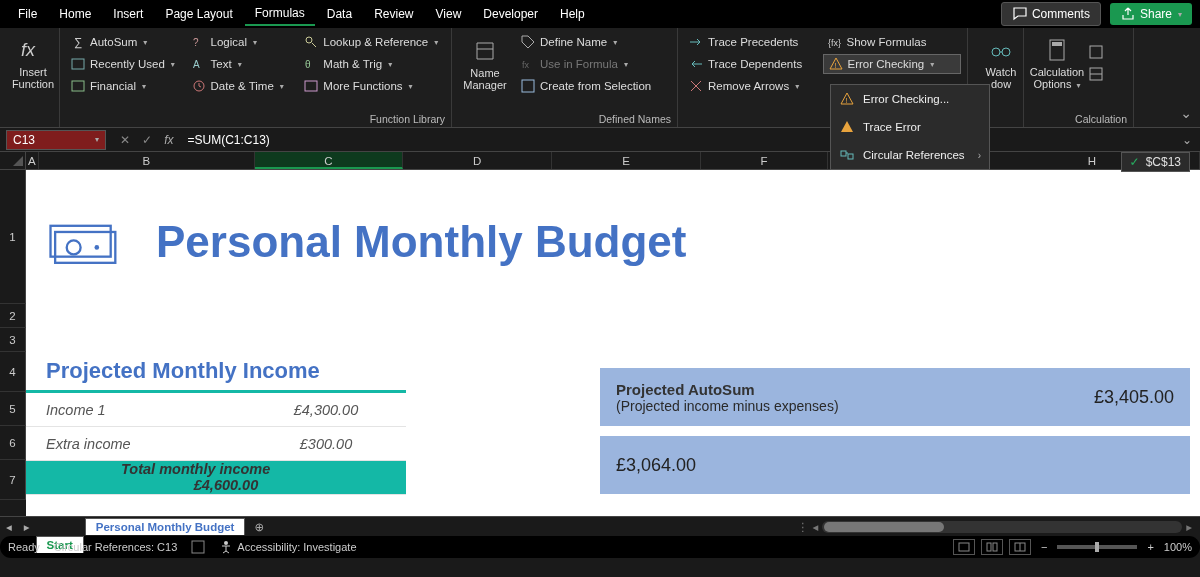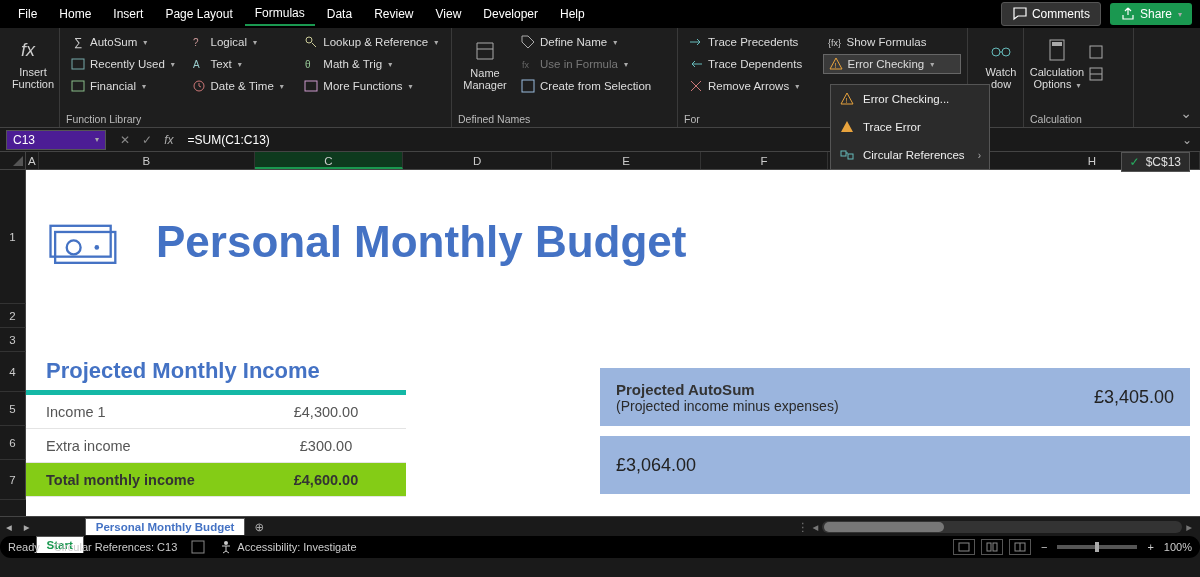--- a/index.html
+++ b/index.html
@@ -9,41 +9,41 @@
 .menubar { display: flex; align-items: center; height: 28px; background: #000; padding: 0 8px; gap: 2px; }
 .menu-item { padding: 4px 10px; color: #fff; cursor: pointer; font-size: 12px; }
 .menu-item.active { border-bottom: 2px solid #1a9850; }
 .menu-right { margin-left: auto; display: flex; gap: 9px; align-items: center; }
 .btn-comments { background: #333; border: 1px solid #555; color: #fff; padding: 3px 10px; border-radius: 3px; display: flex; align-items: center; gap: 4px; font-size: 12px; }
 .btn-share { background: #1a9850; color: #fff; padding: 3px 10px; border-radius: 3px; display: flex; align-items: center; gap: 4px; font-size: 12px; }
 
 
 .ribbon { background: #1e1e1e; height: 100px; display: flex; border-bottom: 1px solid #444; position: relative; }
 .ribbon-group { border-right: 1px solid #3a3a3a; padding: 4px 6px 2px 6px; display: flex; flex-direction: column; justify-content: space-between; }
-.ribbon-group-label { text-align: left; font-size: 10.5px; color: #bbb; padding-top: 2px; }
+.ribbon-group-label { text-align: right; font-size: 10.5px; color: #bbb; padding-top: 2px; }
 .ribbon-big-btn { display: flex; flex-direction: column; align-items: center; justify-content: center; width: 54px; padding: 4px 2px; gap: 2px; cursor: pointer; }
 .ribbon-big-btn .icon-box { width: 28px; height: 28px; display: flex; align-items: center; justify-content: center; }
 .ribbon-big-btn .lbl { font-size: 11px; color: #ddd; text-align: center; line-height: 1.1; }
 .ribbon-col { display: flex; flex-direction: column; gap: 2px; }
 .ribbon-row { display: flex; gap: 4px; }
 .ribbon-small-btn { display: flex; align-items: center; gap: 4px; padding: 2px 4px; font-size: 11.5px; color: #ddd; cursor: pointer; white-space: nowrap; }
 .ribbon-small-btn.disabled { color: #777; }
 .icon16 { width: 16px; height: 16px; display: inline-flex; align-items: center; justify-content: center; flex-shrink: 0; }
 .caret { font-size: 8px; color: #aaa; margin-left: 2px; }
 .ribbon-collapse { position: absolute; right: 8px; bottom: 6px; color: #aaa; font-size: 14px; cursor: pointer; }
 
 
 .dropdown-menu { position: absolute; top: 84px; left: 830px; width: 160px; background: #2b2b2b; border: 1px solid #555; z-index: 100; }
 .dropdown-item { display: flex; align-items: center; gap: 8px; padding: 6px 8px; font-size: 11.5px; color: #eee; cursor: pointer; }
 .dd-caret-right { margin-left: auto; font-size: 10px; color: #aaa; }
 .error-btn-selected { background: #3a3a3a; border: 1px solid #666; padding: 1px 4px !important; }
 
 
 .formula-row { display: flex; align-items: center; height: 24px; background: #1a1a1a; border-bottom: 1px solid #444; }
-.name-box { width: 100px; background: #4c1d95; border: 1px solid #555; color: #fff; padding: 2px 6px; font-size: 12px; display: flex; justify-content: space-between; align-items: center; margin: 0 6px; }
+.name-box { width: 100px; background: #7f1d1d; border: 1px solid #555; color: #fff; padding: 2px 6px; font-size: 12px; display: flex; justify-content: space-between; align-items: center; margin: 0 6px; }
 .fx-controls { display: flex; align-items: center; gap: 4px; padding: 0 4px; color: #aaa; }
 .fx-btn { padding: 0 4px; cursor: pointer; }
 .formula-input { flex: 1; background: #1a1a1a; color: #fff; padding: 2px 6px; font-size: 12px; border: none; }
 .formula-expand { padding: 0 8px; color: #aaa; cursor: pointer; }
 .check-ref { position: absolute; right: 10px; top: 152px; background: #2b2b2b; border: 1px solid #555; padding: 2px 8px; display: flex; align-items: center; gap: 6px; font-size: 12px; z-index: 50; }
 
 
 .col-headers { display: flex; height: 18px; background: #1a1a1a; border-bottom: 1px solid #444; }
 .col-headers .corner { width: 26px; border-right: 1px solid #444; background: #1a1a1a; display:flex; align-items:center; justify-content:flex-end; padding-right:2px; }
 .col-h { text-align: center; font-size: 11.5px; color: #ccc; border-right: 1px solid #333; line-height: 18px; background: #1a1a1a; }
@@ -61,25 +61,25 @@
 .row-headers { width: 26px; background: #1a1a1a; display: flex; flex-direction: column; }
 .row-h { height: 24px; text-align: center; font-size: 11.5px; color: #ccc; border-bottom: 1px solid #333; border-right: 1px solid #444; display:flex; align-items:center; justify-content:center; }
 .row-h.tall1 { height: 134px; }
 .row-h.h40 { height: 40px; }
 .row-h.h34 { height: 34px; }
 
 .sheet { flex: 1; background: #fff; color: #222; position: relative; }
 .title-block { display: flex; align-items: center; gap: 30px; padding: 30px 20px 20px 20px; height: 134px; }
 .money-icon svg { width: 80px; height: 54px; }
 .page-title { font-size: 44px; font-weight: 700; color: #4472c4; }
-.section-title { font-size: 22px; font-weight: 600; color: #4472c4; padding: 6px 0 6px 20px; border-bottom: 5px solid #14b8a6; width: 380px; }
-.data-row { display: flex; align-items: center; height: 34px; padding-left: 20px; font-size: 14.5px; color: #555; border-bottom: 1px solid #e4e4e4; width: 380px; }
+.section-title { font-size: 22px; font-weight: 600; color: #4472c4; padding: 6px 0 6px 20px; border-bottom: 3px solid #14b8a6; width: 380px; }
+.data-row { display: flex; align-items: center; height: 34px; padding-left: 20px; font-size: 14.5px; color: #555; border-bottom: 1px solid #e4e4e4; width: 380px; font-style: italic; }
 .data-row .label { width: 210px; }
 .data-row .val { width: 140px; text-align: center; }
-.data-row.total { font-weight: 600; color: #333; background: #84cc16; }
+.data-row.total { font-weight: 600; color: #333; background: #14b8a6; flex-direction: column; }
 
 .balance-box { position: absolute; right: 10px; width: 590px; background: #9bb5de; padding: 10px 16px; display: flex; justify-content: space-between; align-items: center; color: #333; }
 .balance-box.b1 { top: 198px; height: 58px; }
 .balance-box.b2 { top: 266px; height: 58px; }
 .balance-box .btxt .bt { font-weight: 600; font-size: 15px; }
 .balance-box .btxt .bs { font-size: 14px; color: #2a2a2a; }
 .balance-box .bval { font-size: 18px; color: #222; }
 
 
 .tabbar { display: flex; align-items: center; height: 20px; background: #1a1a1a; border-top: 1px solid #444; font-size: 11.5px; }

